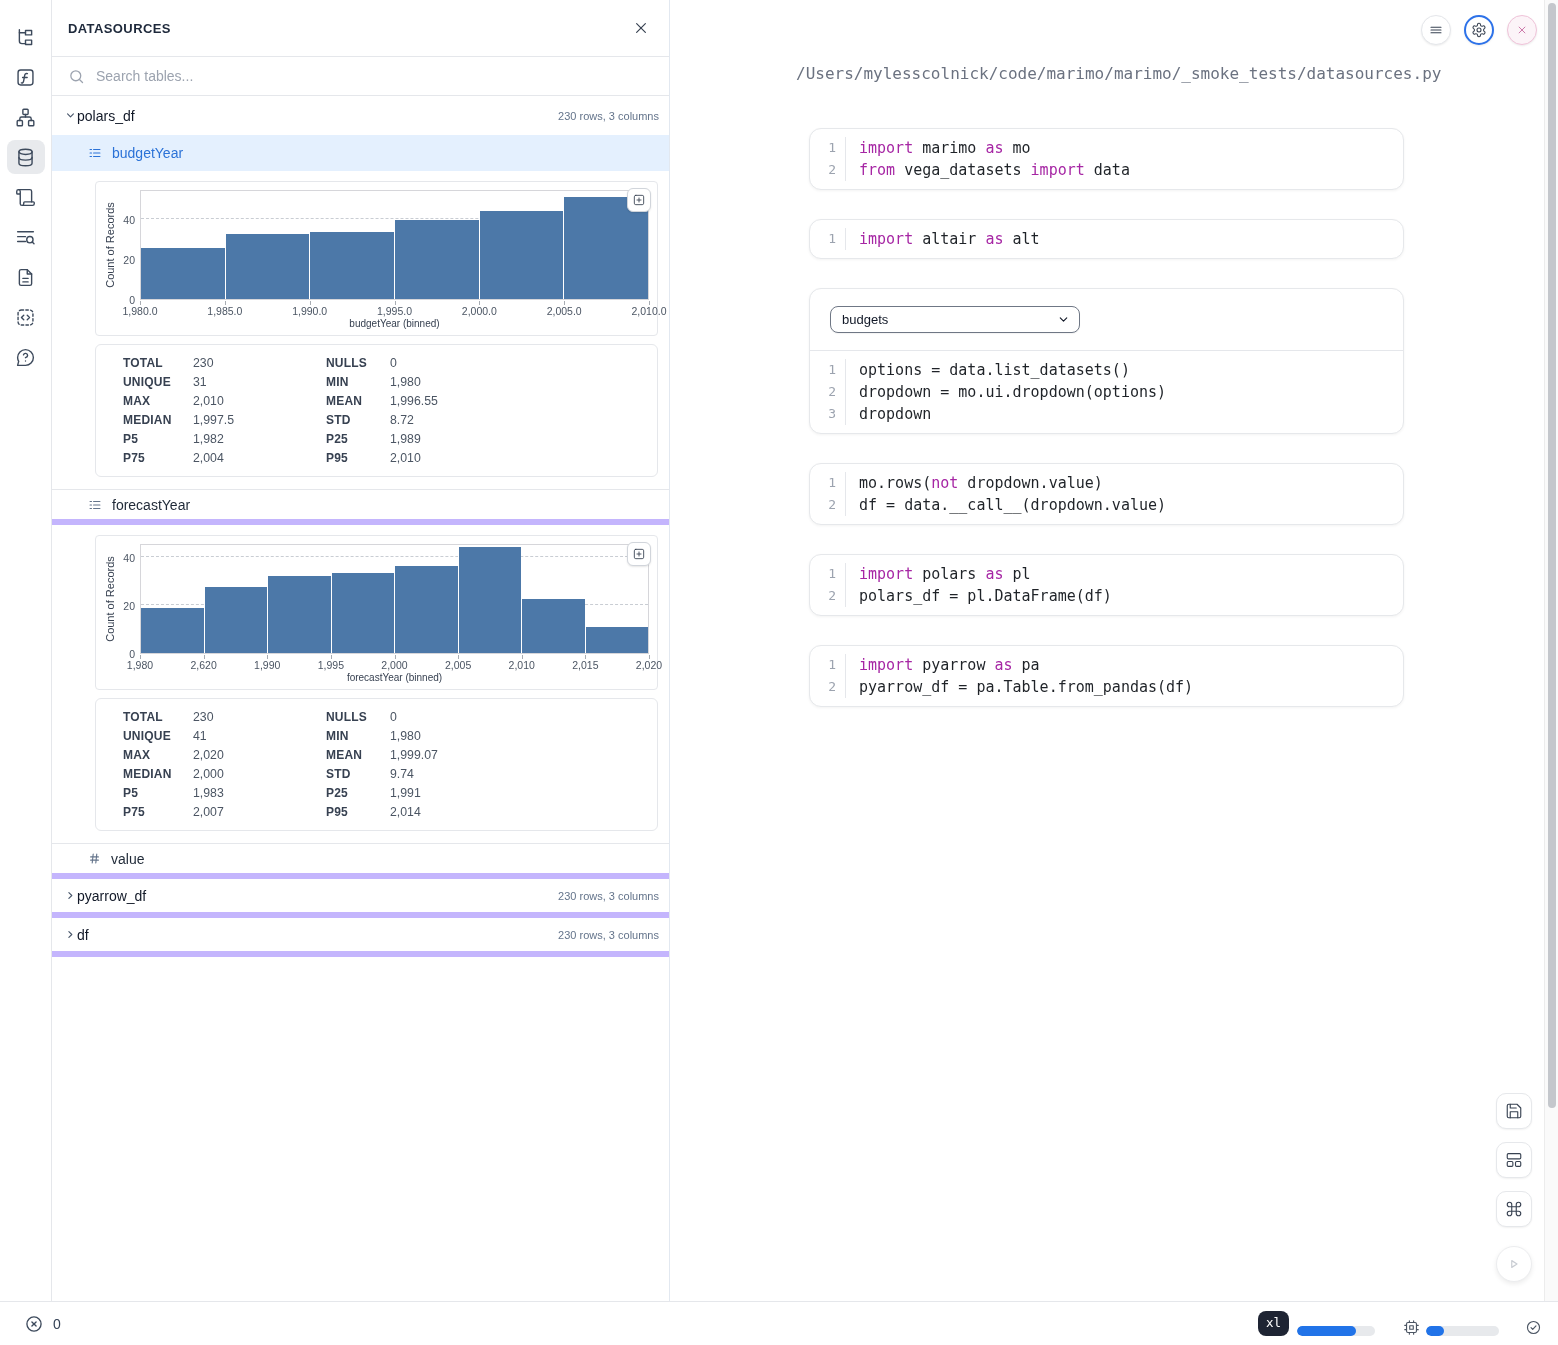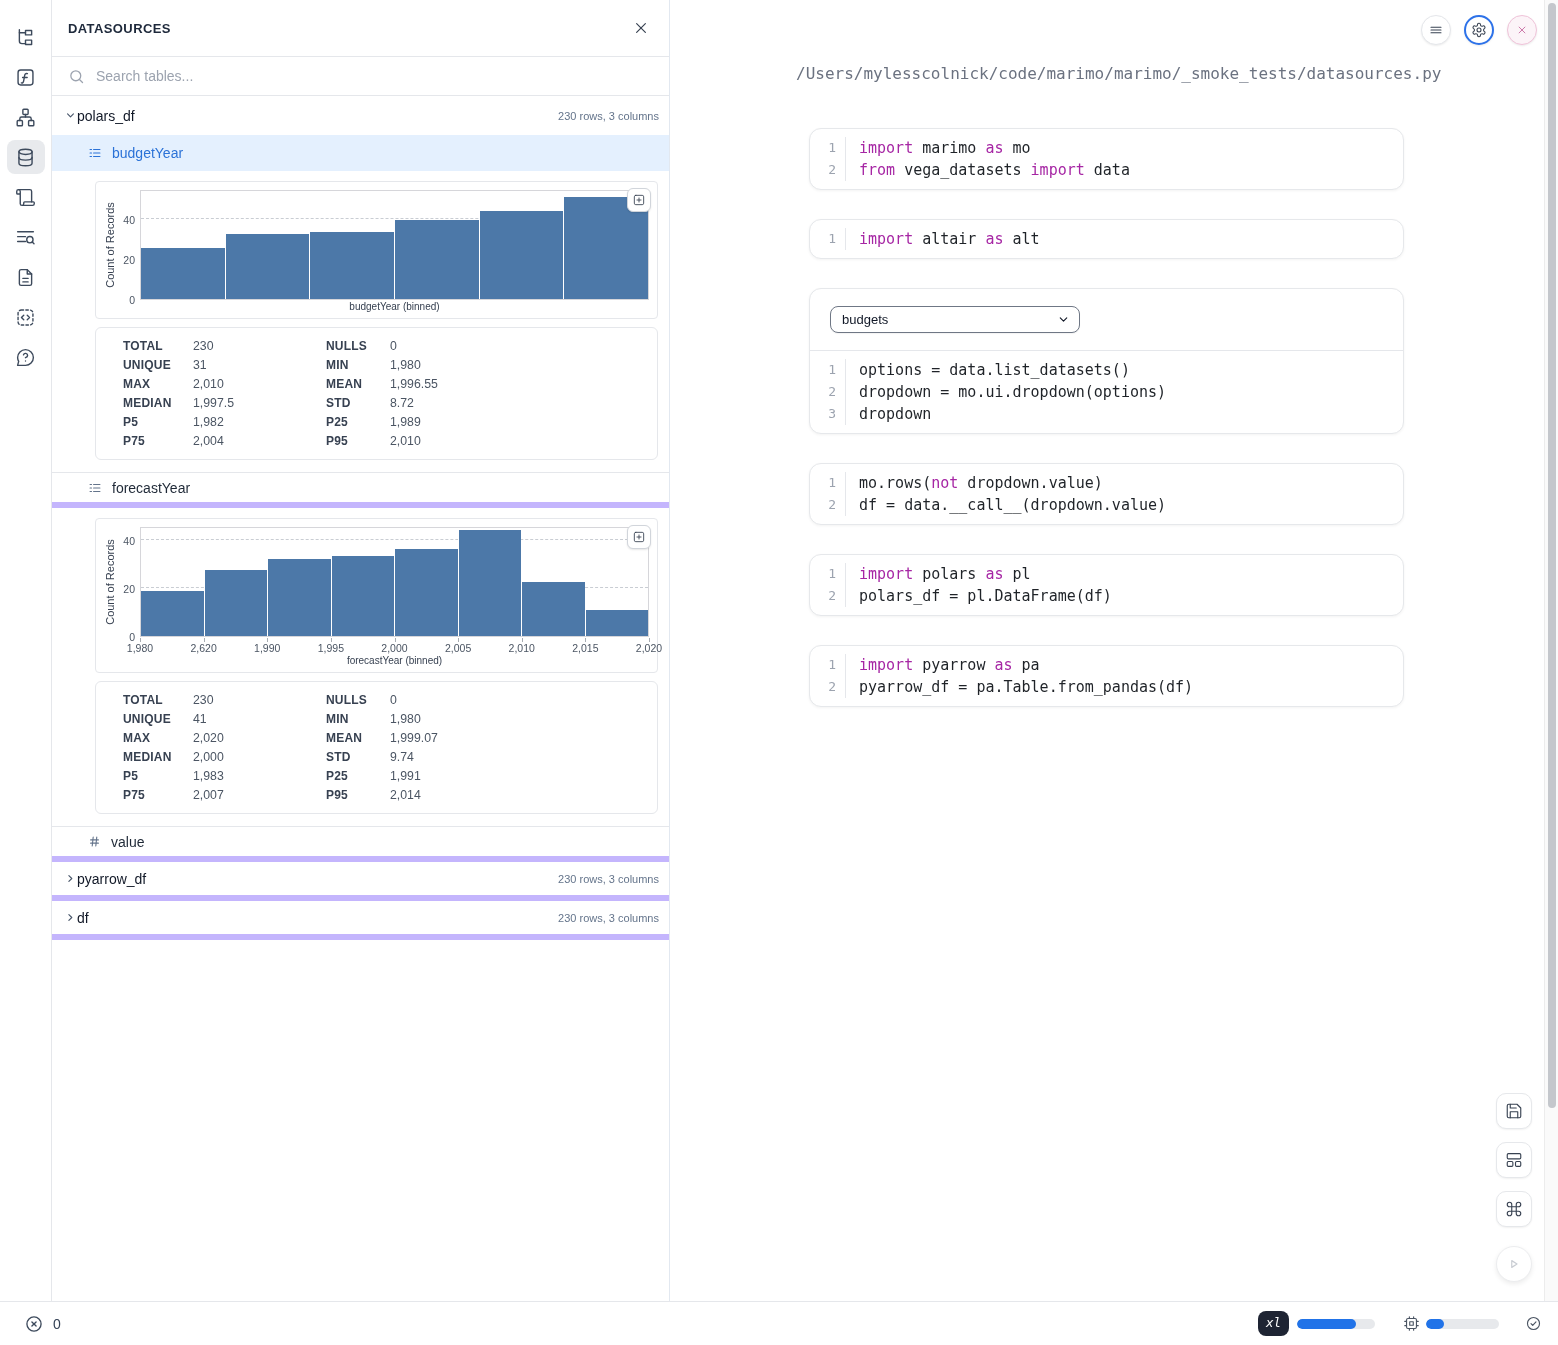--- a/index.html
+++ b/index.html
@@ -105,21 +105,21 @@
 
   .scrollbar { position:absolute; top:0; right:0; width:14px; height:100%; background:#FAFAFA; border-left:1px solid #ECECEC; }
   .scroll-thumb { position:absolute; top:3px; left:3px; width:8px; height:1105px; background:#C4C7CC; border-radius:4px; }
 
   
   .status-bar { height:44px; border-top:1px solid #E5E7EB; display:flex; align-items:center;
                 padding:0 16px 0 24px; background:#fff; }
   .err-group { display:flex; align-items:center; gap:9px; }
   .err-group svg { stroke:#3D4A5C; fill:none; stroke-width:1.6; stroke-linecap:round; }
   .err-count { font-size:14px; color:#334155; }
-  .status-right { margin-left:auto; display:flex; align-items:center;font-style:italic; }
+  .status-right { margin-left:auto; display:flex; align-items:flex-end; }
   .xl-pill { background:#1E2433; color:#fff; font-size:12.5px; line-height:1;
              font-family:"DejaVu Sans Mono",monospace; border-radius:8px; padding:6px 8px; }
   .track { height:10px; border-radius:5px; background:#E7E9EC; overflow:hidden; }
   .fill { height:100%; background:var(--progress,#2173E8); border-radius:5px; }
   .t1 { width:78px; margin-left:8px; } .t2 { width:73px; margin-left:6px; }
   .chip-wrap { margin-left:28px; display:flex; align-items:center; }
   .status-right svg { stroke:#4B5563; fill:none; stroke-width:1.6; stroke-linecap:round; stroke-linejoin:round; }
   .check-wrap { margin-left:26px; display:flex; align-items:center; }
 </style>
 </head>
@@ -256,20 +256,36 @@
                 <div class="gridline" style="bottom: 40px;"></div>
                 <div class="gridline" style="bottom: 80px;"></div>
                 <div class="bars">
                   <div class="bar" style="height: 47.2727%;"></div>
                   <div class="bar" style="height: 60%;"></div>
                   <div class="bar" style="height: 61.8182%;"></div>
                   <div class="bar" style="height: 72.7273%;"></div>
                   <div class="bar" style="height: 81.8182%;"></div>
                   <div class="bar" style="height: 94.5455%;"></div>
                 </div>
+              </div>
+              <div class="x-axis">
+                <span class="xtick-mark" style="left: 0%;"></span>
+                <span class="xtick-label" style="left: 0%;">1,980.0</span>
+                <span class="xtick-mark" style="left: 16.6667%;"></span>
+                <span class="xtick-label" style="left: 16.6667%;">1,985.0</span>
+                <span class="xtick-mark" style="left: 33.3333%;"></span>
+                <span class="xtick-label" style="left: 33.3333%;">1,990.0</span>
+                <span class="xtick-mark" style="left: 50%;"></span>
+                <span class="xtick-label" style="left: 50%;">1,995.0</span>
+                <span class="xtick-mark" style="left: 66.6667%;"></span>
+                <span class="xtick-label" style="left: 66.6667%;">2,000.0</span>
+                <span class="xtick-mark" style="left: 83.3333%;"></span>
+                <span class="xtick-label" style="left: 83.3333%;">2,005.0</span>
+                <span class="xtick-mark" style="left: 100%;"></span>
+                <span class="xtick-label" style="left: 100%;">2,010.0</span>
               </div>
               <div class="x-title">budgetYear (binned)</div>
             </div>
           </div>
         </div>
     </div>
 
     <div class="stats-section">
       <div class="stats-box">
           <span class="stat-label">TOTAL</span>

